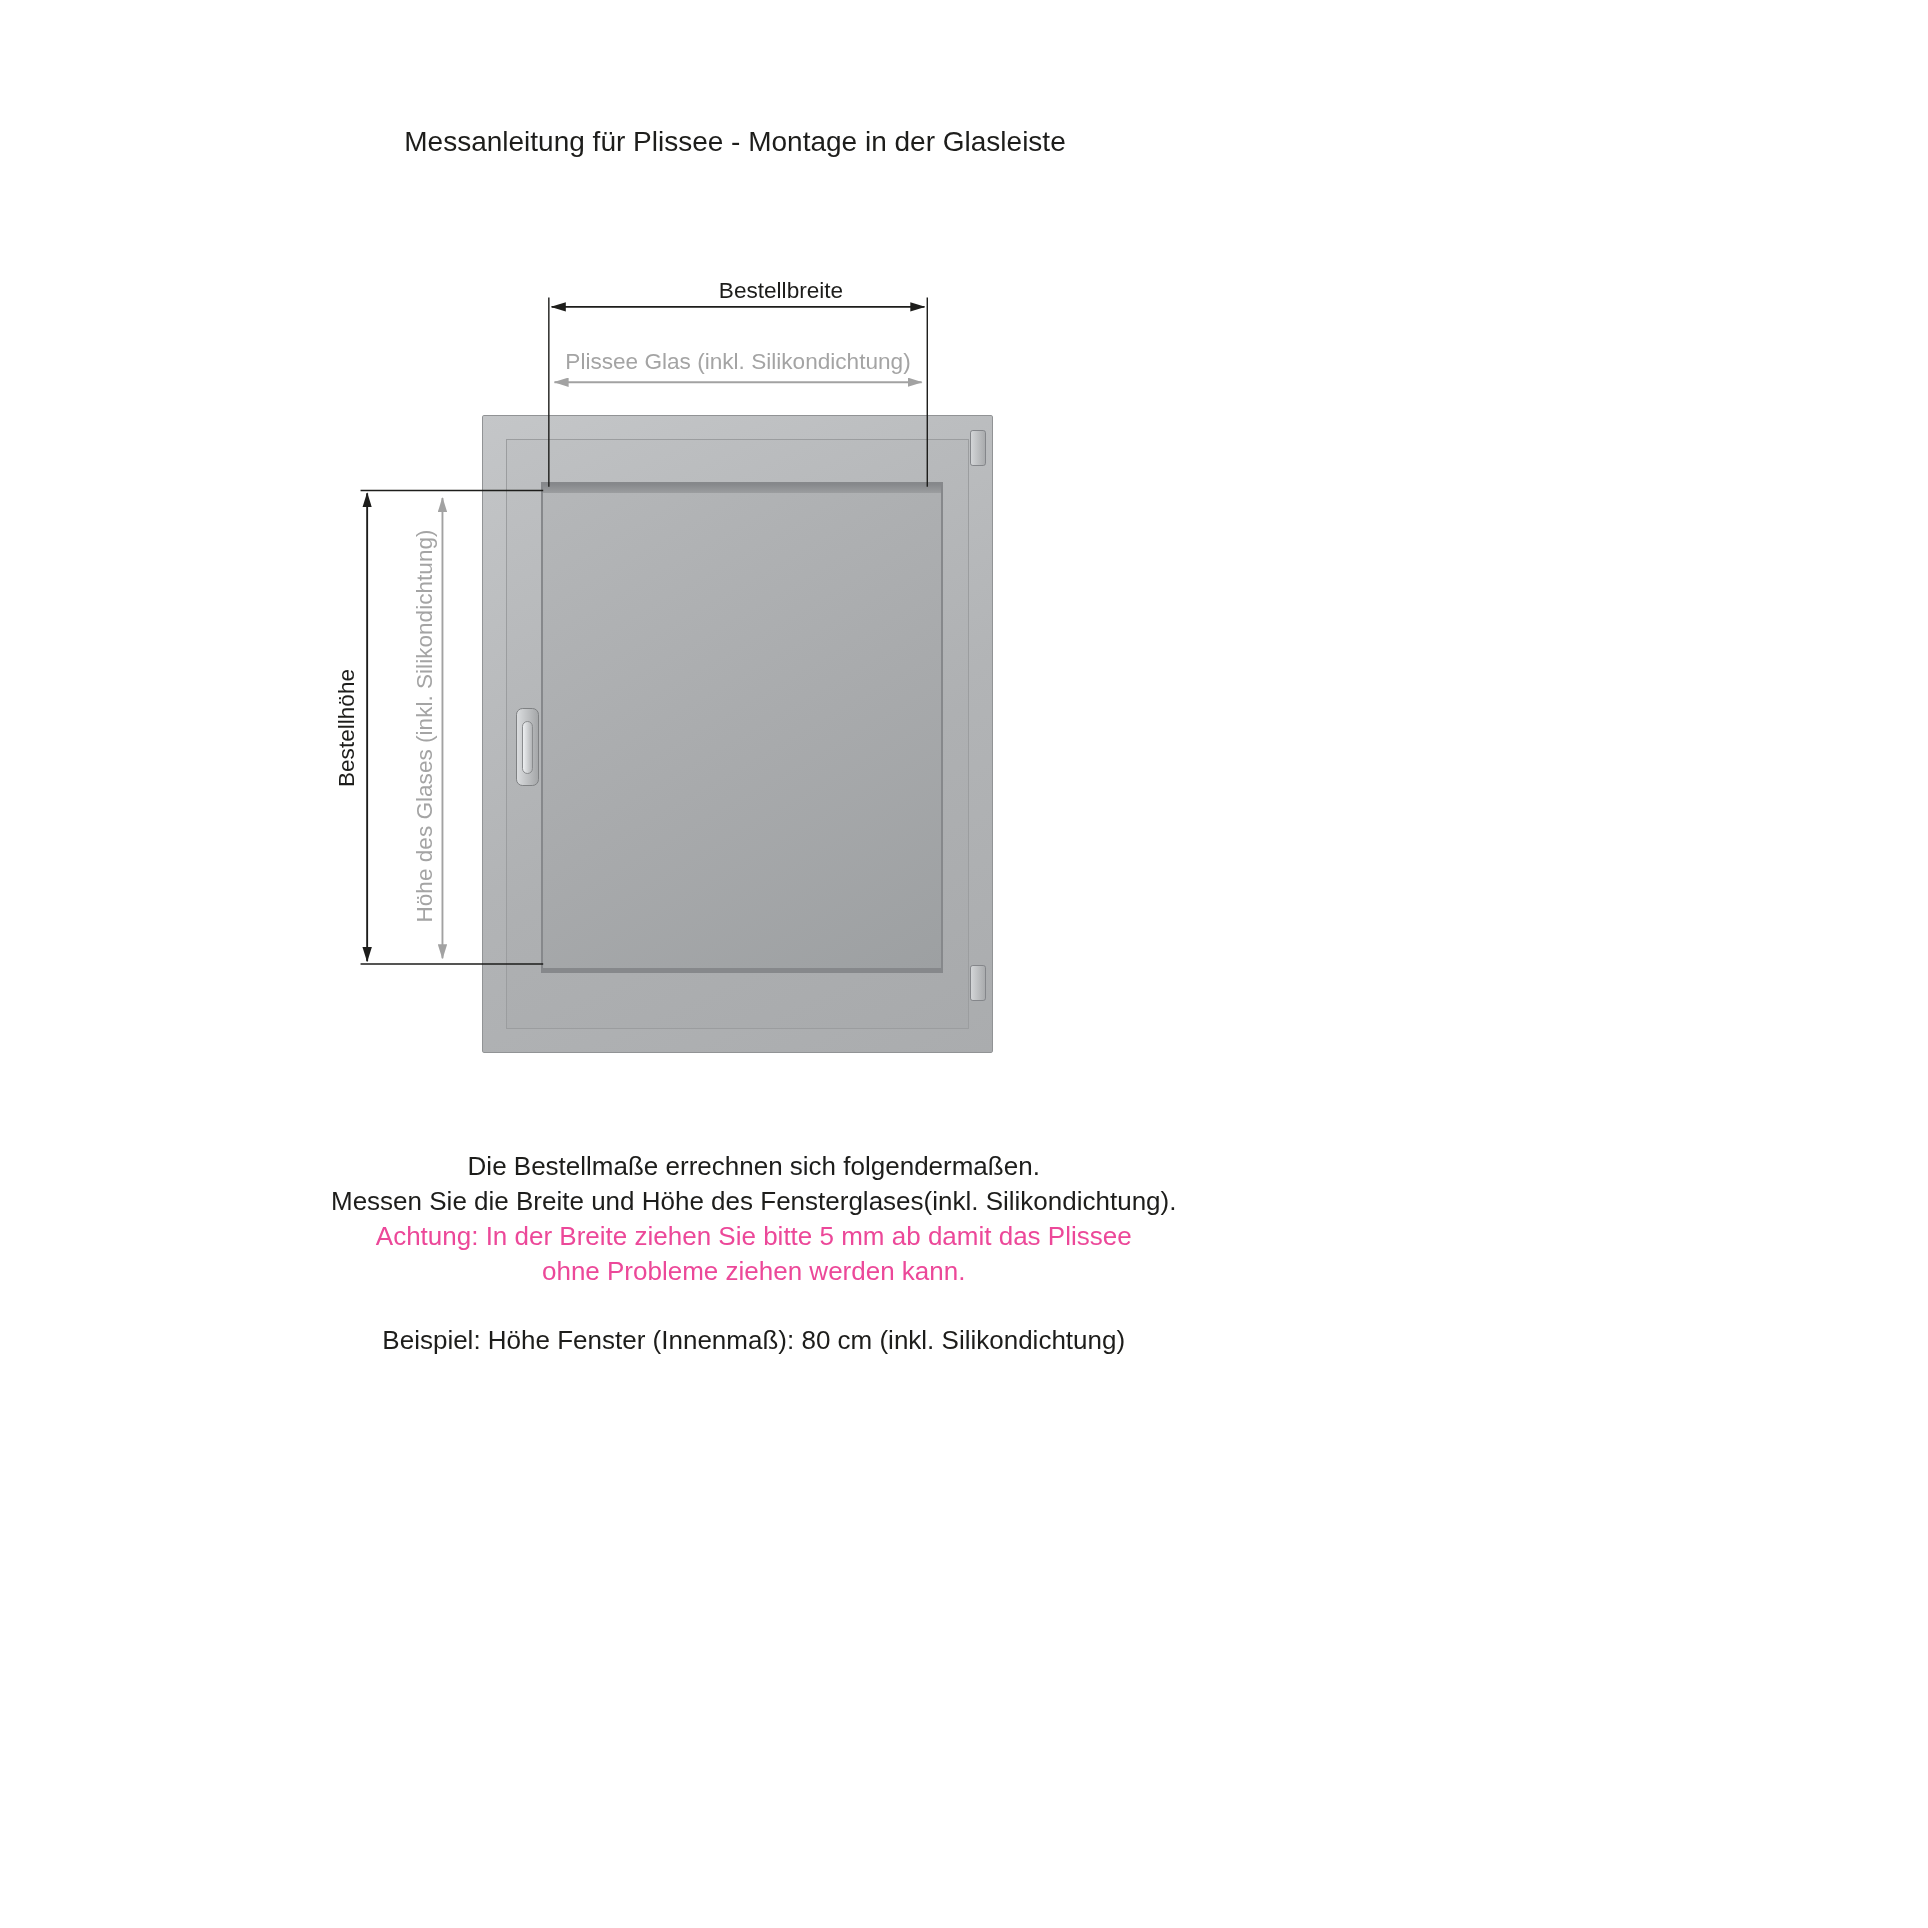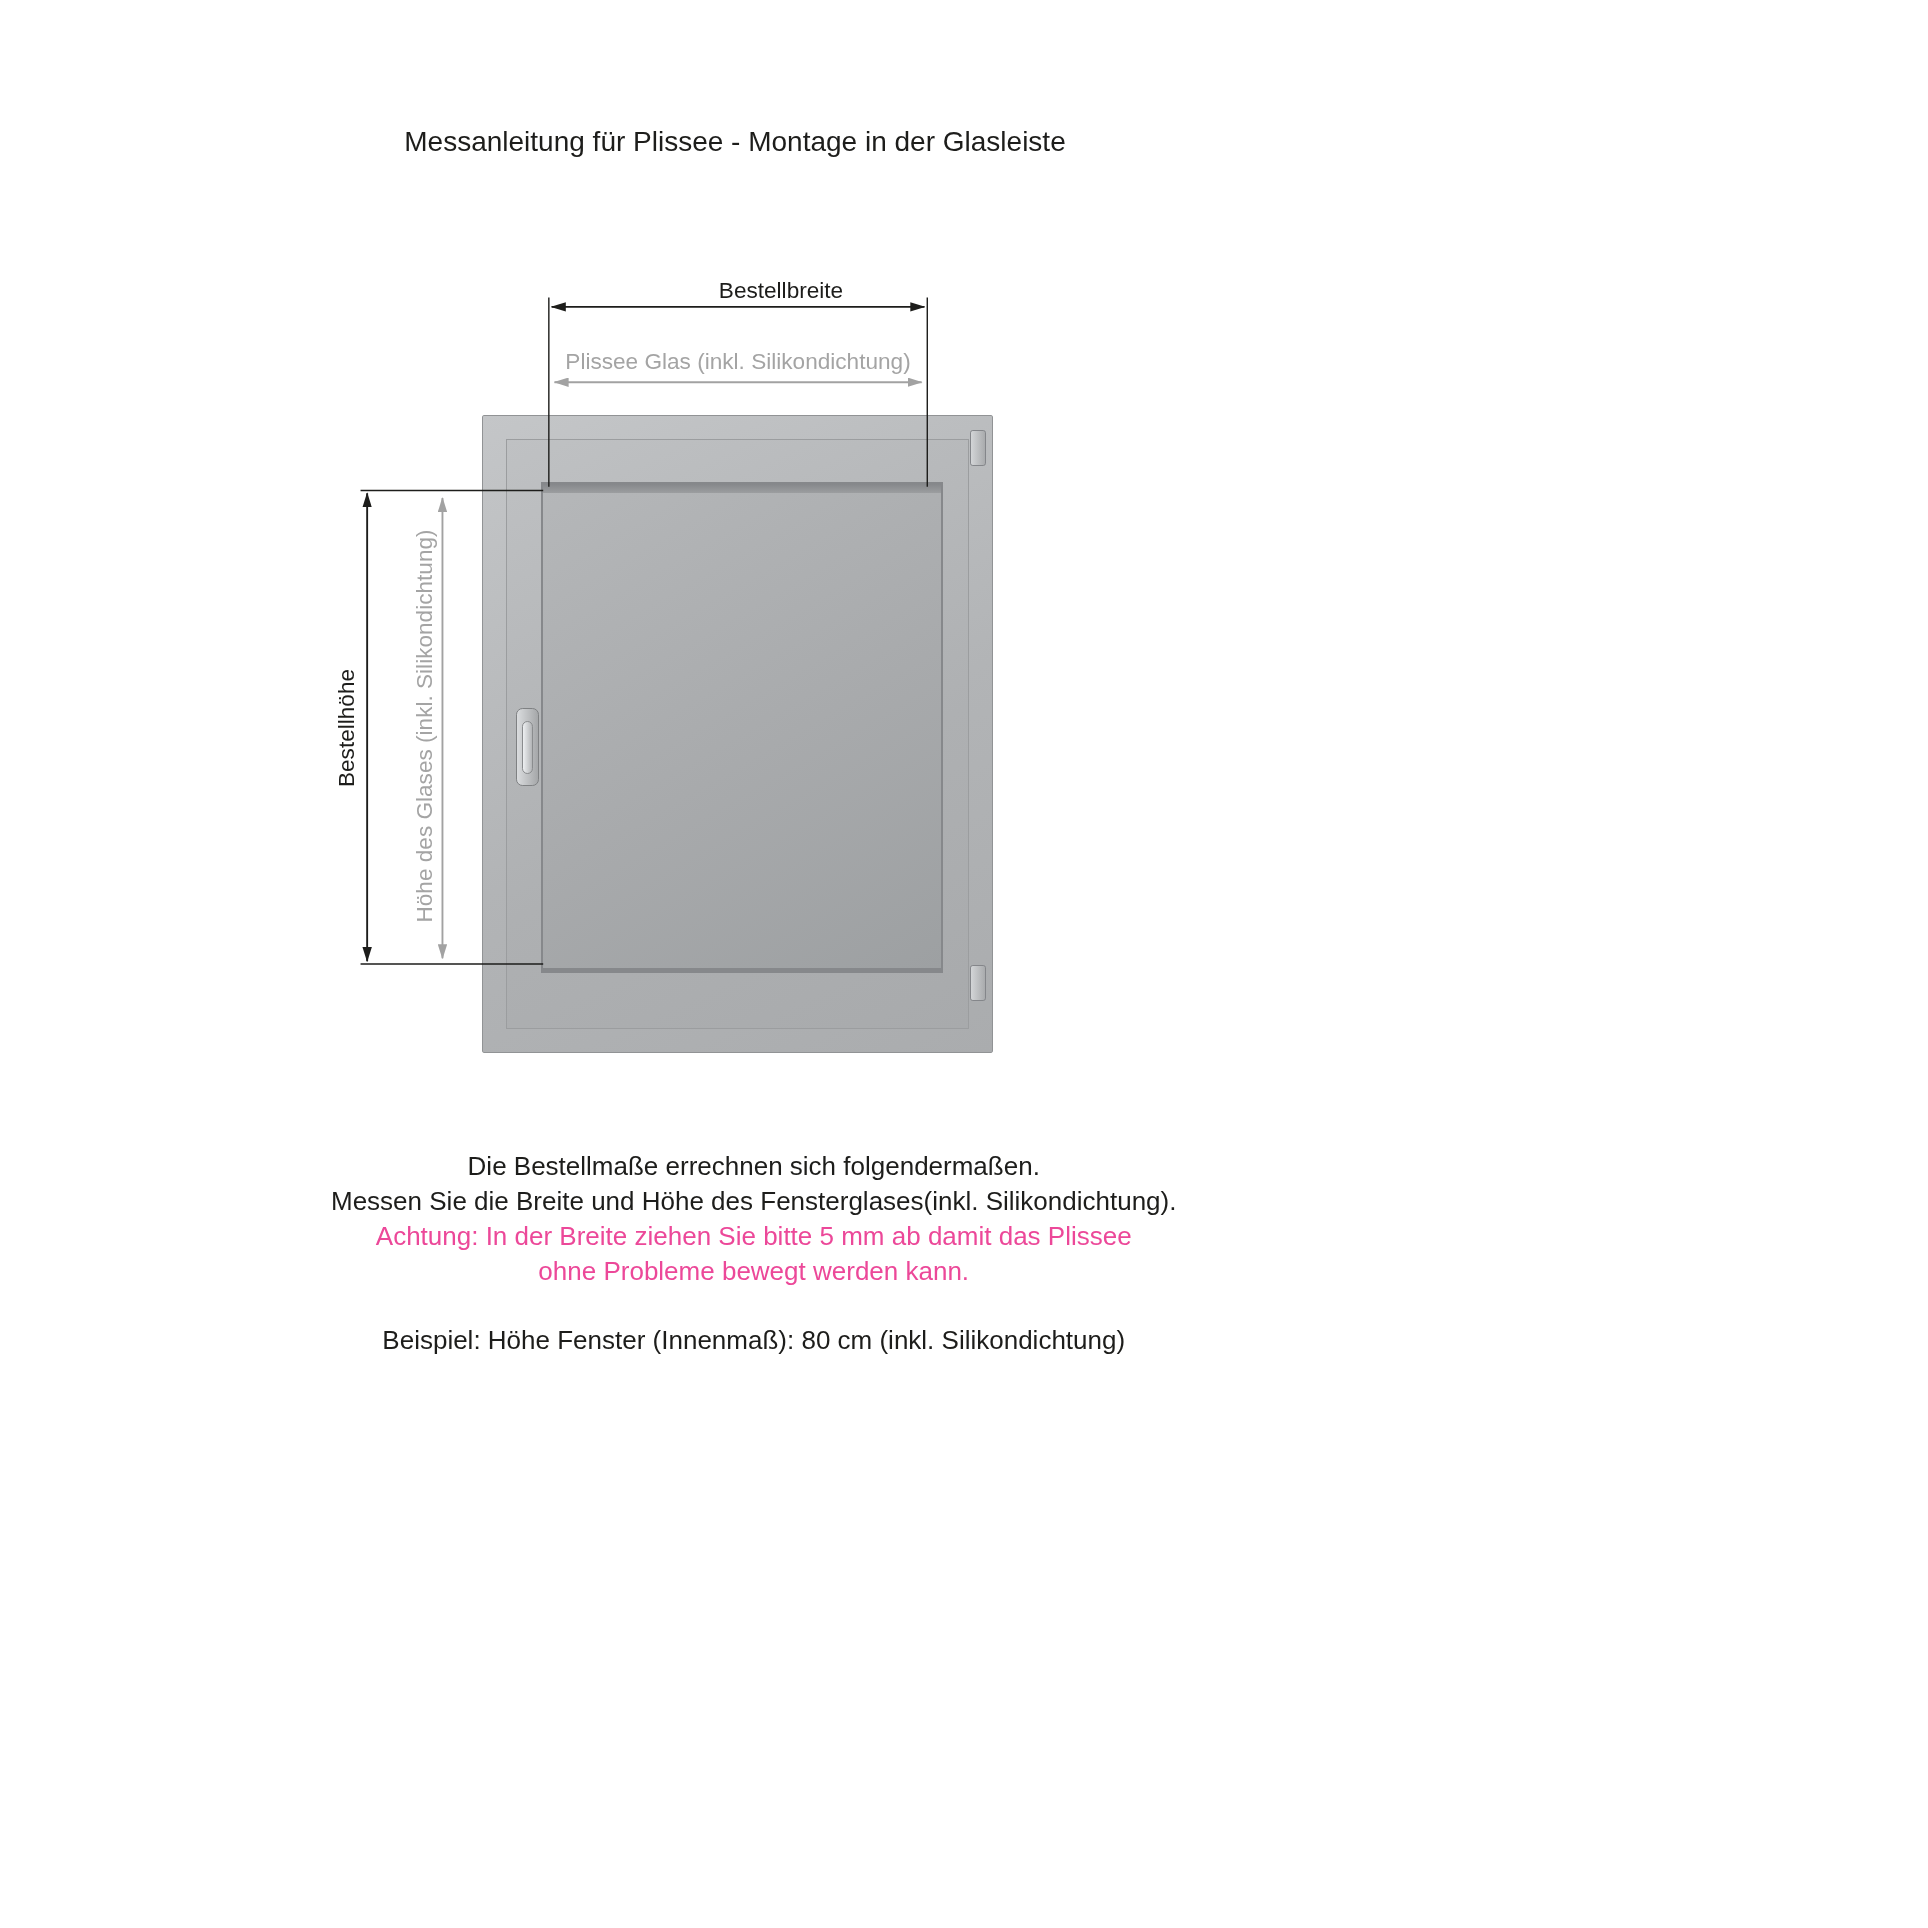--- a/index.html
+++ b/index.html
@@ -120,19 +120,19 @@
     <div class="dim-label horiz" style="left:738px; top:291px;margin-left:43px;">Bestellbreite</div>
     <div class="dim-label horiz gray" style="left:738px; top:362px;">Plissee Glas (inkl. Silikondichtung)</div>
     <div class="dim-label vert" style="left:347px; top:728px;">Bestellhöhe</div>
     <div class="dim-label vert gray" style="left:425px; top:726px;">Höhe des Glases (inkl. Silikondichtung)</div>
   </div>
 
   <div class="instructions">
     <p>Die Bestellmaße errechnen sich folgendermaßen.</p>
     <p>Messen Sie die Breite und Höhe des Fensterglases(inkl. Silikondichtung).</p>
     <p class="warning">Achtung: In der Breite ziehen Sie bitte 5 mm ab damit das Plissee</p>
-    <p class="warning">ohne Probleme bewegt werden kann.</p>
+    <p class="warning">ohne Probleme ziehen werden kann.</p>
     <div class="spacer"></div>
     <p>Beispiel: Höhe Fenster (Innenmaß): 80 cm (inkl. Silikondichtung)</p>
   </div>
 
 </div>
 
 
 </body></html>

